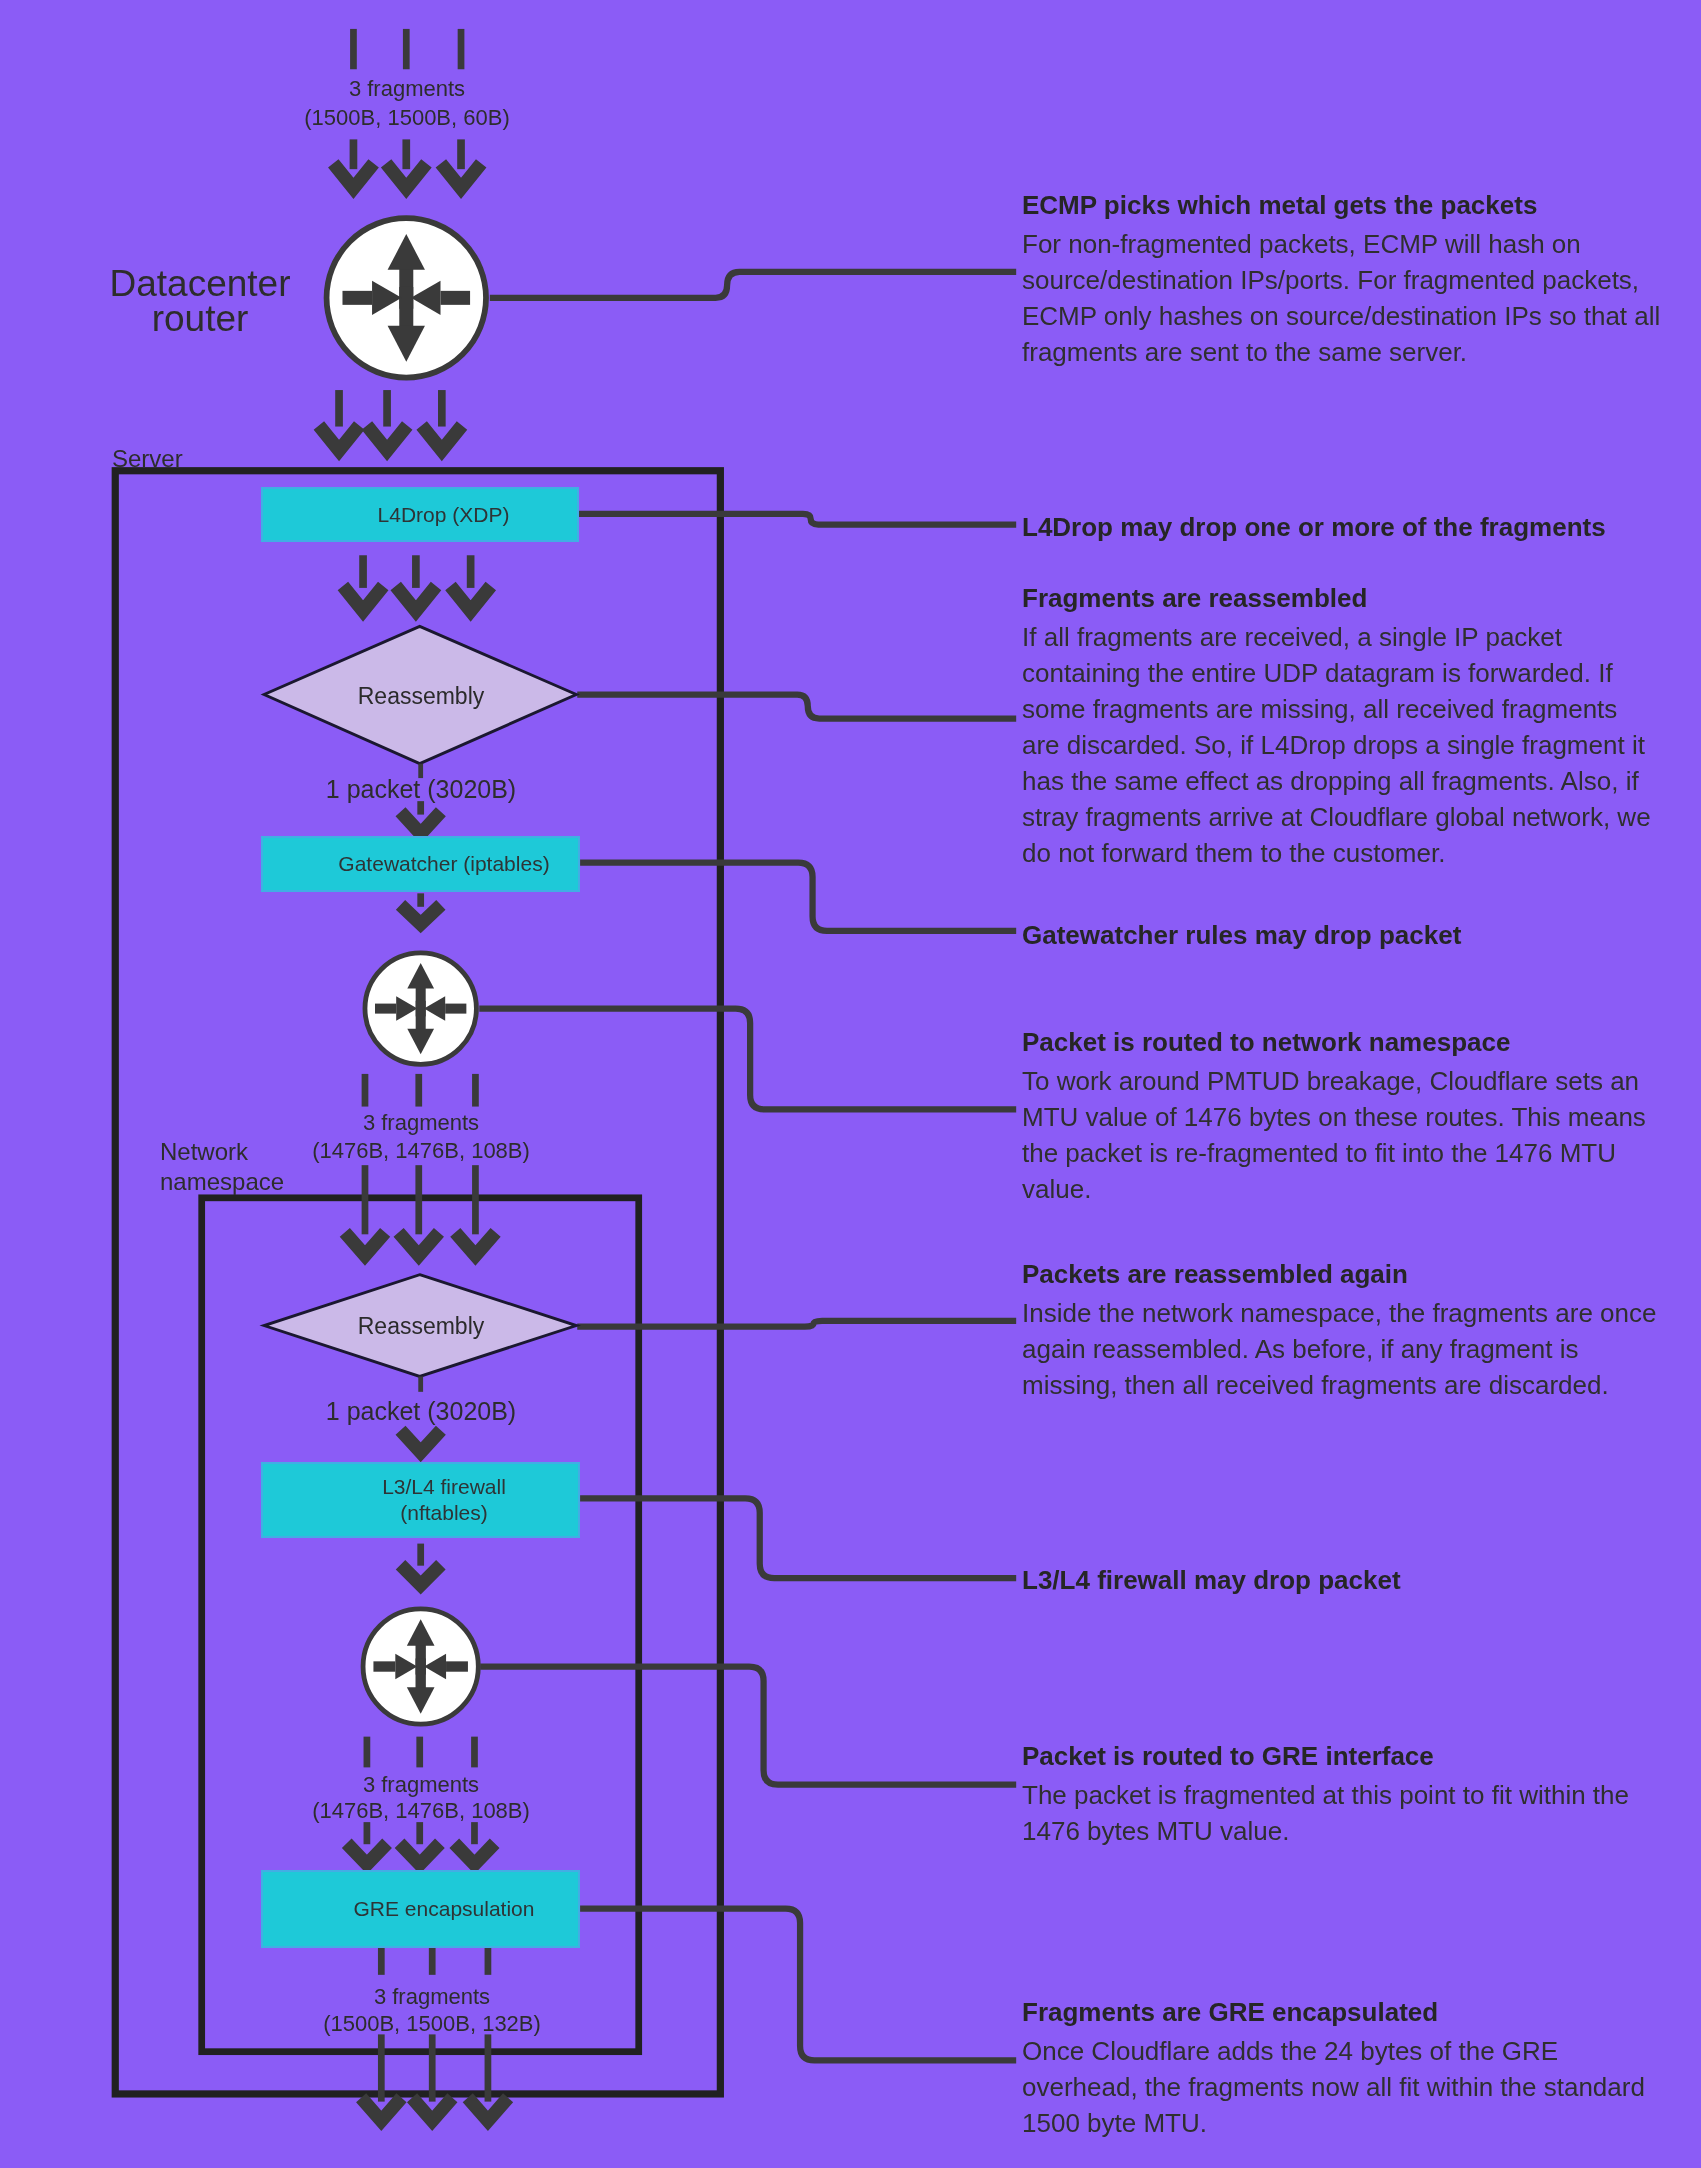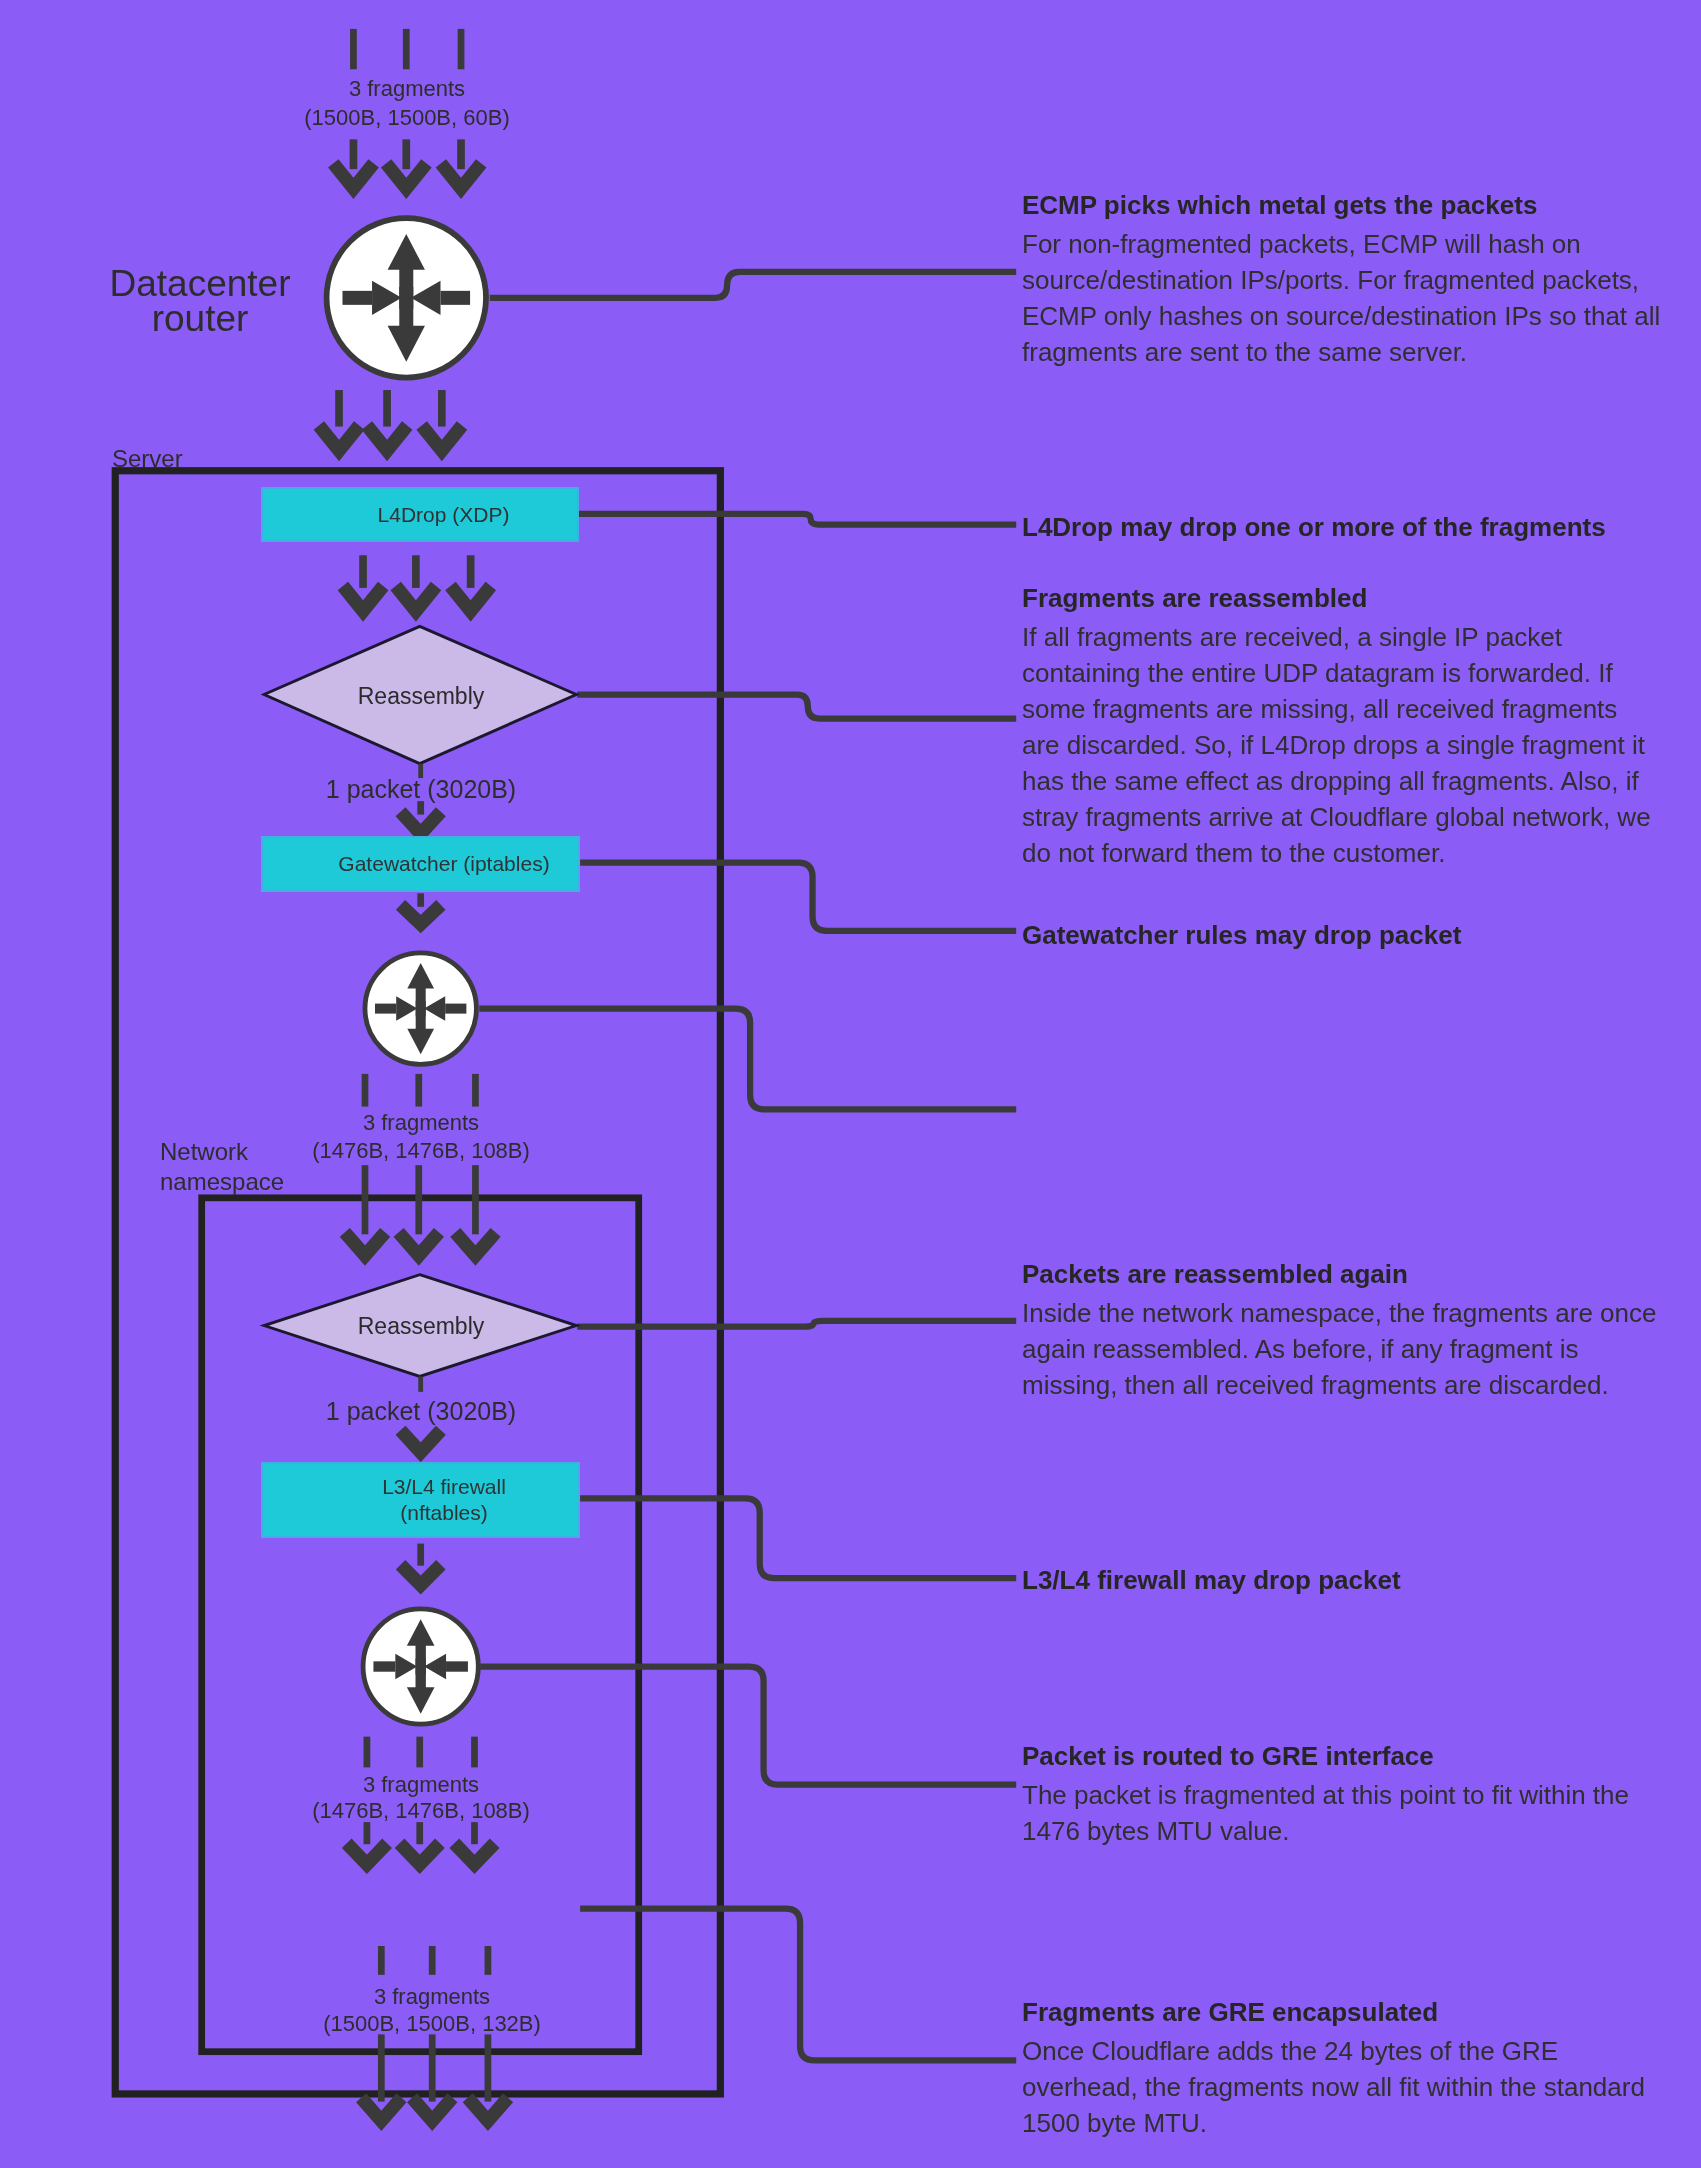--- a/index.html
+++ b/index.html
@@ -206,20 +206,21 @@
 
   <div class="dlabel" style="left:421px;top:1326px">Reassembly</div>
   <div class="lbl ctr fs26" style="left:421px;top:1396px">1 packet (3020B)</div>
 
   <div class="node" style="left:261px;top:1462px;width:319px;height:76px">L3/L4 firewall
 (nftables)</div>
 
   <div class="lbl ctr fs23" style="left:421px;top:1771px">3 fragments</div>
   <div class="lbl ctr fs23" style="left:421px;top:1797px">(1476B, 1476B, 108B)</div>
 
+  <div class="node" style="left:261px;top:1870px;width:319px;height:78px">GRE encapsulation</div>
 
   <div class="lbl ctr fs23" style="left:432px;top:1983px">3 fragments</div>
   <div class="lbl ctr fs23" style="left:432px;top:2010px">(1500B, 1500B, 132B)</div>
 
   <div class="ann a1">
     <div class="ann-title">ECMP picks which metal gets the packets</div>
     <div class="ann-body">For non-fragmented packets, ECMP will hash on
 source/destination IPs/ports. For fragmented packets,
 ECMP only hashes on source/destination IPs so that all
 fragments are sent to the same server.</div>
@@ -233,20 +234,27 @@
 containing the entire UDP datagram is forwarded. If
 some fragments are missing, all received fragments
 are discarded. So, if L4Drop drops a single fragment it
 has the same effect as dropping all fragments. Also, if
 stray fragments arrive at Cloudflare global network, we
 do not forward them to the customer.</div>
   </div>
   <div class="ann a4">
     <div class="ann-title">Gatewatcher rules may drop packet</div>
   </div>
+  <div class="ann a5">
+    <div class="ann-title">Packet is routed to network namespace</div>
+    <div class="ann-body">To work around PMTUD breakage, Cloudflare sets an
+MTU value of 1476 bytes on these routes. This means
+the packet is re-fragmented to fit into the 1476 MTU
+value.</div>
+  </div>
   <div class="ann a6">
     <div class="ann-title">Packets are reassembled again</div>
     <div class="ann-body">Inside the network namespace, the fragments are once
 again reassembled. As before, if any fragment is
 missing, then all received fragments are discarded.</div>
   </div>
   <div class="ann a7">
     <div class="ann-title">L3/L4 firewall may drop packet</div>
   </div>
   <div class="ann a8">

